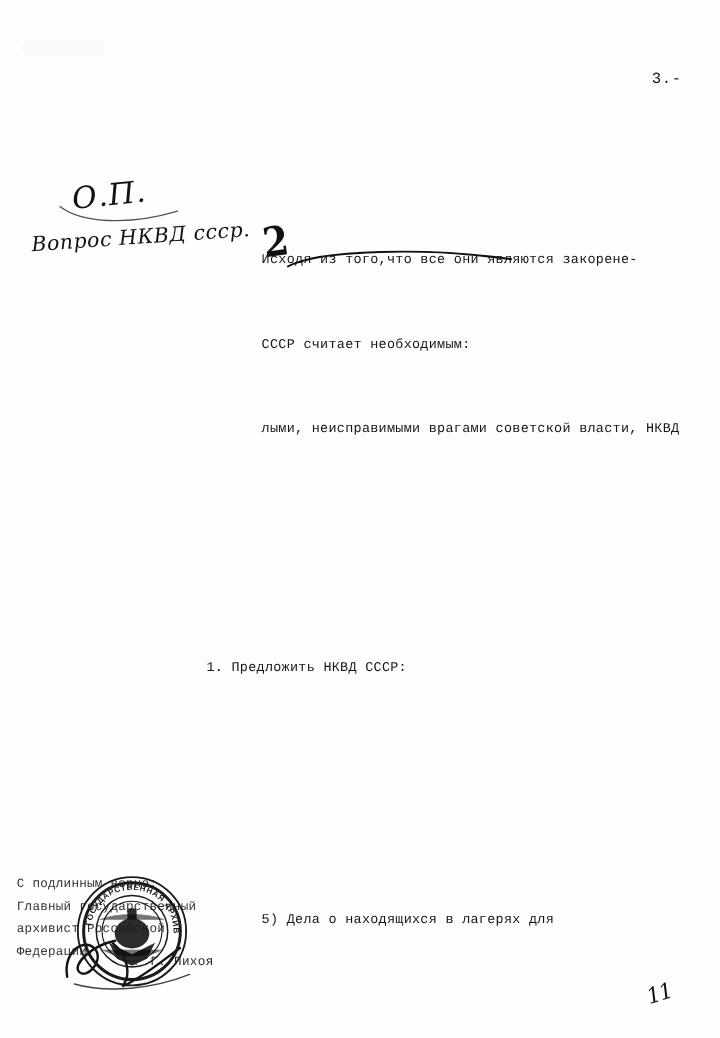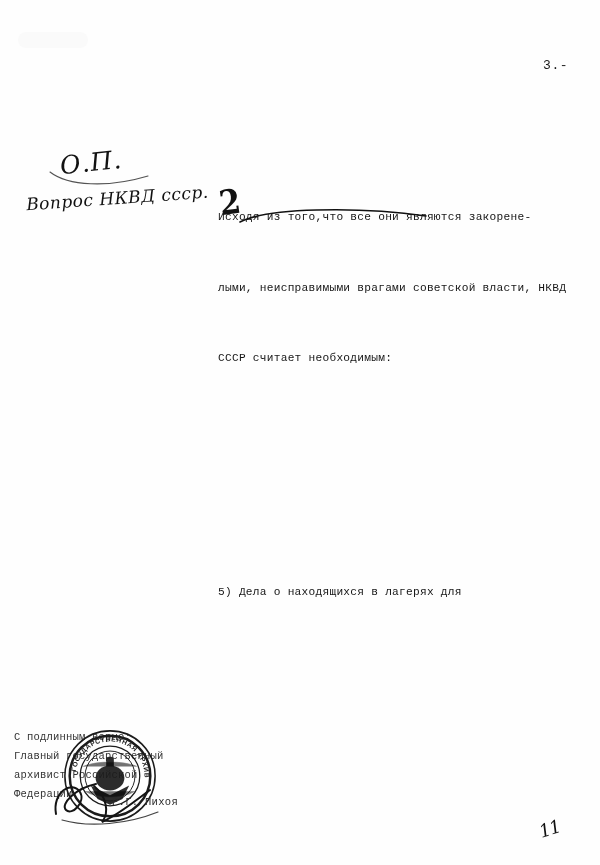--- a/index.html
+++ b/index.html
@@ -141,24 +141,27 @@
 
 <div id="page">
 
   <div class="smudge"></div>
 
   <div class="page-no">3.-</div>
 
   <div class="body-text">
     <p class="para indent">
       <span class="line">Исходя из того,что все они являются закорене-</span>
+      <span class="line">СССР считает необходимым:</span>
       <span class="line">лыми, неисправимыми врагами советской власти, НКВД</span>
-      <span class="line">СССР считает необходимым:</span>
     </p>
 
+    <p class="para">
+      <span class="line">1. Предложить НКВД СССР:</span>
+    </p>
 
     <p class="para indent gap">
       <span class="line">5) Дела о находящихся в лагерях для</span>
       
       
       
     </p>
 
     
 

